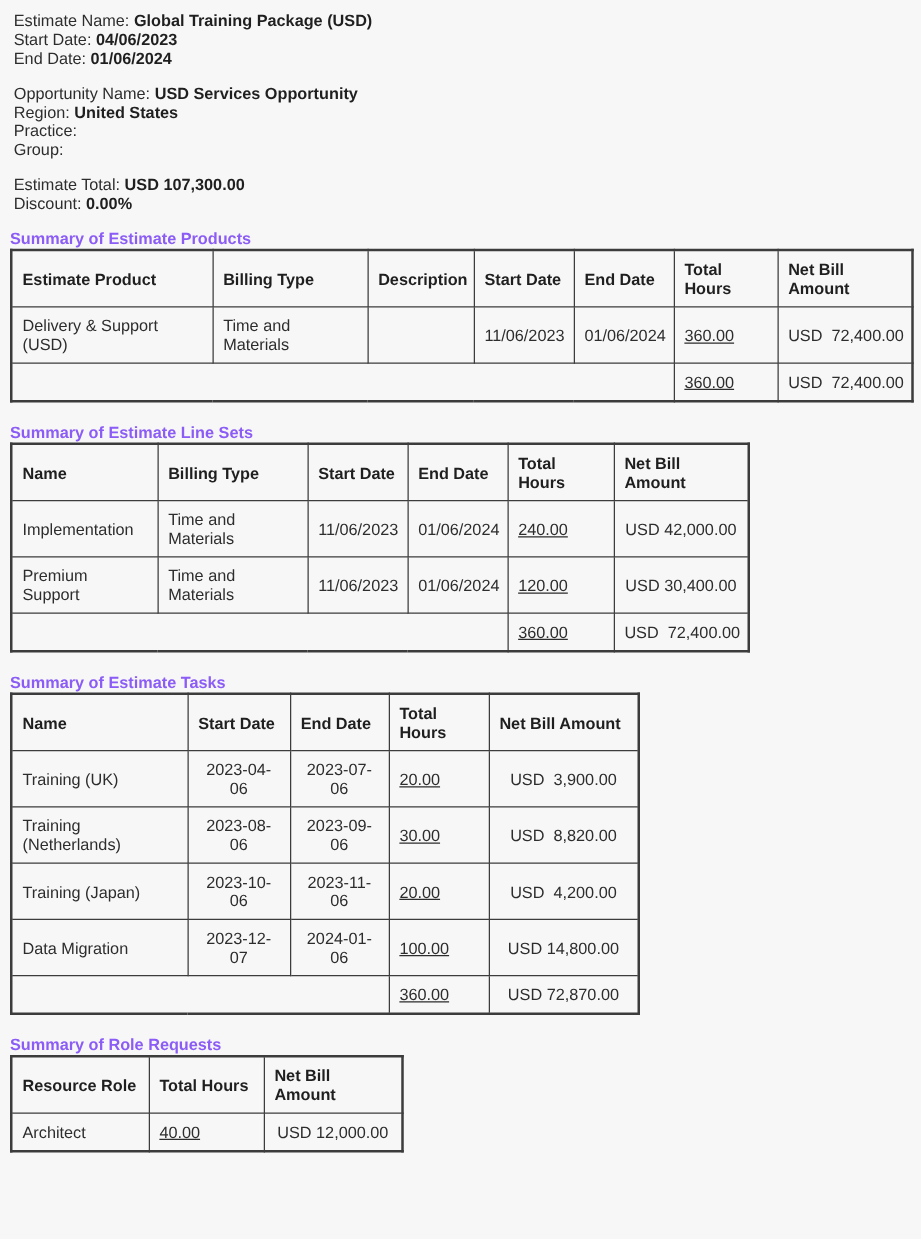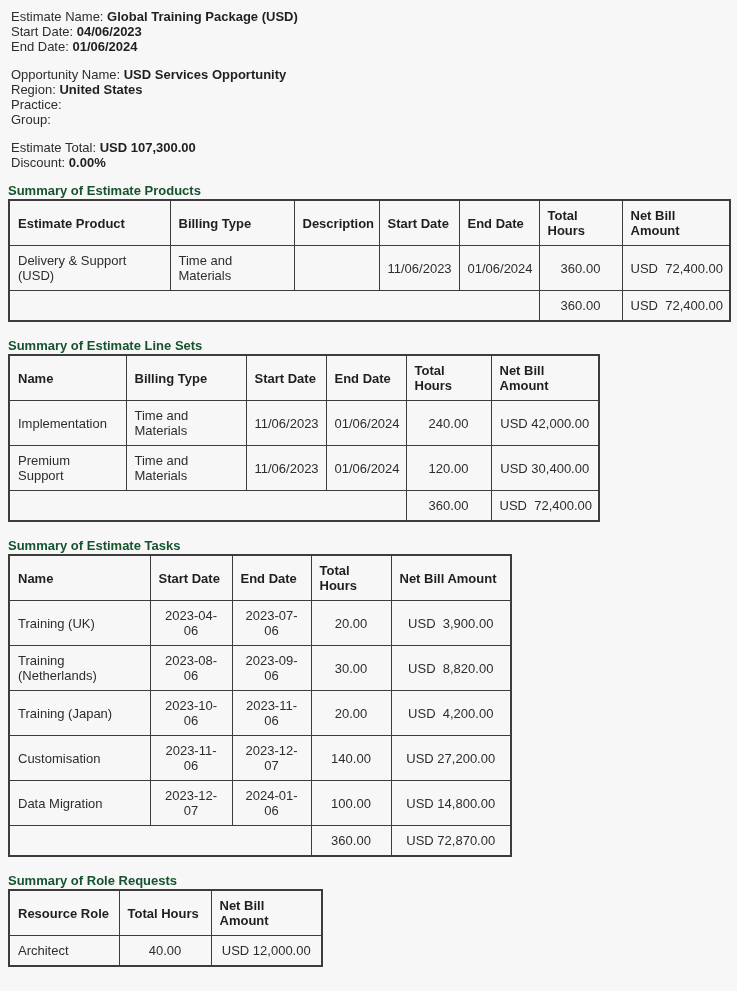--- a/index.html
+++ b/index.html
@@ -6,35 +6,35 @@
   body {
     width: 737px; height: 991px; overflow: hidden;
     background: #f7f7f7; color: #2d2d2d;
     font-family: "Liberation Sans", sans-serif; font-size: 13px;
   }
   .doc { padding: 9px 0 0 8px; }
   p.info { margin: 0 0 13px 3px; line-height: 15px; }
   p.info b { color: #1f1f1f; }
   h3.section-title {
     font-size: 13px; line-height: 15px; font-weight: bold;
-    margin: 14px 12px 0 0; color: #14532d;
+    margin: 14px 12px 0 0; color: #8b5cf6;
   }
   h3.section-title.first { margin-top: 0; }
   table.summary {
     border-collapse: collapse; table-layout: fixed;
     margin: 1px 0 16px 0; border: 2px solid #3c3c3c;
     background: transparent;
   }
   .summary th, .summary td {
     border: 1px solid #3c3c3c; padding: 7px 8px;
     line-height: 15px; font-size: 13px; overflow: hidden;
   }
   .summary th { text-align: left; font-weight: bold; color: #1f1f1f; }
   .summary td.center { text-align: center; }
-  .summary td.num { text-align: center; }
+  .summary td.num { text-align: left; text-decoration: underline; }
   .summary td.amount { text-align: center; white-space: pre; }
 </style>
 </head>
 <body>
 
 <div class="doc">
 
   <p class="info">
     <span>Estimate Name:</span> <b>Global Training Package (USD)</b><br>
     <span>Start Date:</span> <b>04/06/2023</b><br>
@@ -176,27 +176,20 @@
           <td class="amount">USD  8,820.00</td>
         </tr>
         <tr>
           <td>Training (Japan)</td>
           <td class="center">2023-10-06</td>
           <td class="center">2023-11-06</td>
           <td class="num">20.00</td>
           <td class="amount">USD  4,200.00</td>
         </tr>
         <tr>
-          <td>Customisation</td>
-          <td class="center">2023-11-06</td>
-          <td class="center">2023-12-07</td>
-          <td class="num">140.00</td>
-          <td class="amount">USD 27,200.00</td>
-        </tr>
-        <tr>
           <td>Data Migration</td>
           <td class="center">2023-12-07</td>
           <td class="center">2024-01-06</td>
           <td class="num">100.00</td>
           <td class="amount">USD 14,800.00</td>
         </tr>
       </tbody>
       <tfoot>
         <tr>
           <td colspan="3"></td>

